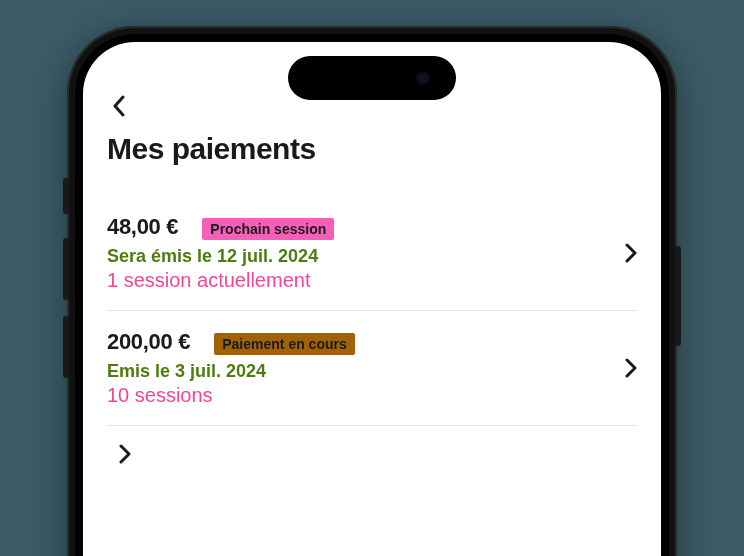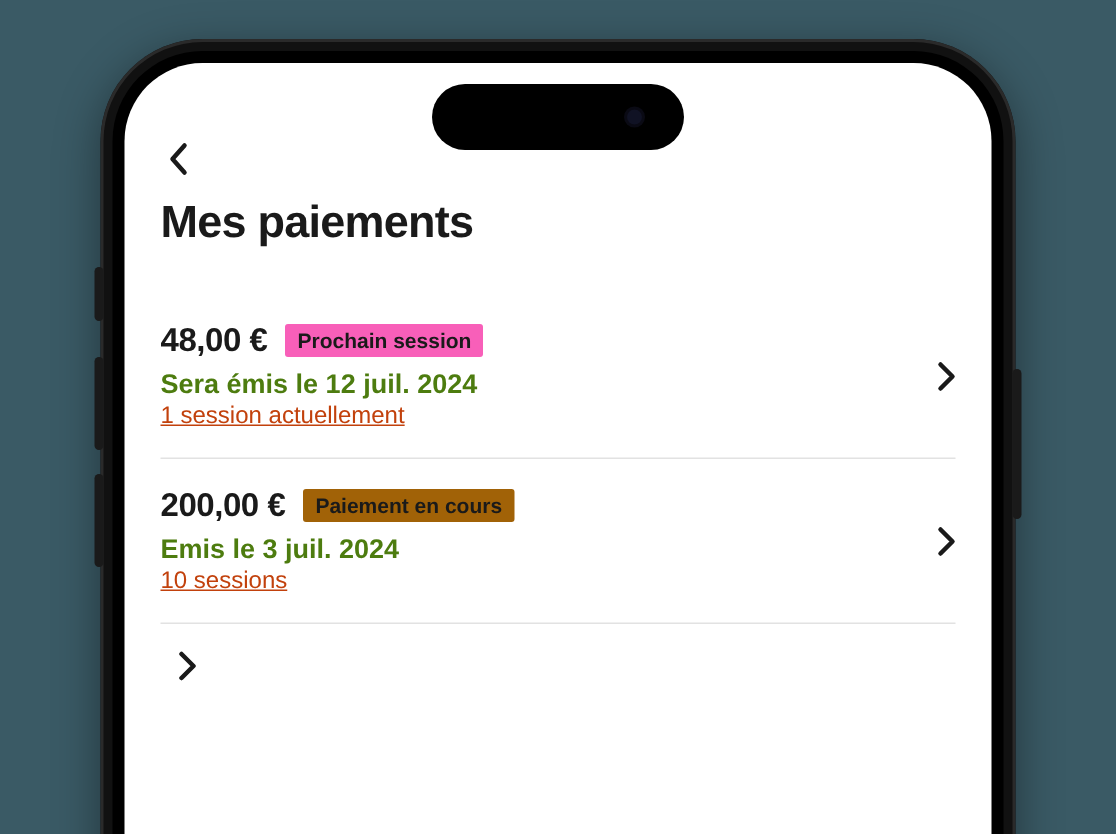--- a/index.html
+++ b/index.html
@@ -97,22 +97,22 @@
     display: flex;
     align-items: center;
     border-bottom: 1px solid #e2e2e2;
     padding: 18px 0 18px 0;
     cursor: pointer;
   }
   .row:first-of-type { padding-top: 0; }
   .row-body { flex: 1; }
   .line1 {
     display: flex;
-    align-items: center;
-    gap: 12px;
+    align-items: flex-end;
+    gap: 24px;
     margin-bottom: 6px;
   }
   .amount {
     font-size: 22px;
     font-weight: 800;
     color: #1a1a1a;
     letter-spacing: -0.3px;
   }
   .badge {
     font-size: 14px;
@@ -124,24 +124,23 @@
   .badge.pink { background: #f85fb9; }
   .badge.yellow { background: #a16207; }
   .badge.blue { background: #d3e1f0; color: #4a4a4a; }
   .line2 {
     font-size: 18px;
     font-weight: 600;
     color: #4d7c0f;
     margin-bottom: 2px;
   }
   .line3 {
-    font-size: 16px;
+    font-size: 20px;
     font-weight: 500;
-    color: #c2410c;
-    text-decoration: underline;
+    color: #ec4899;
   }
   .chev {
     width: 24px;
     display: flex;
     justify-content: flex-end;
   }
   .chev svg { display: block; }
 </style>
 </head>
 <body>

